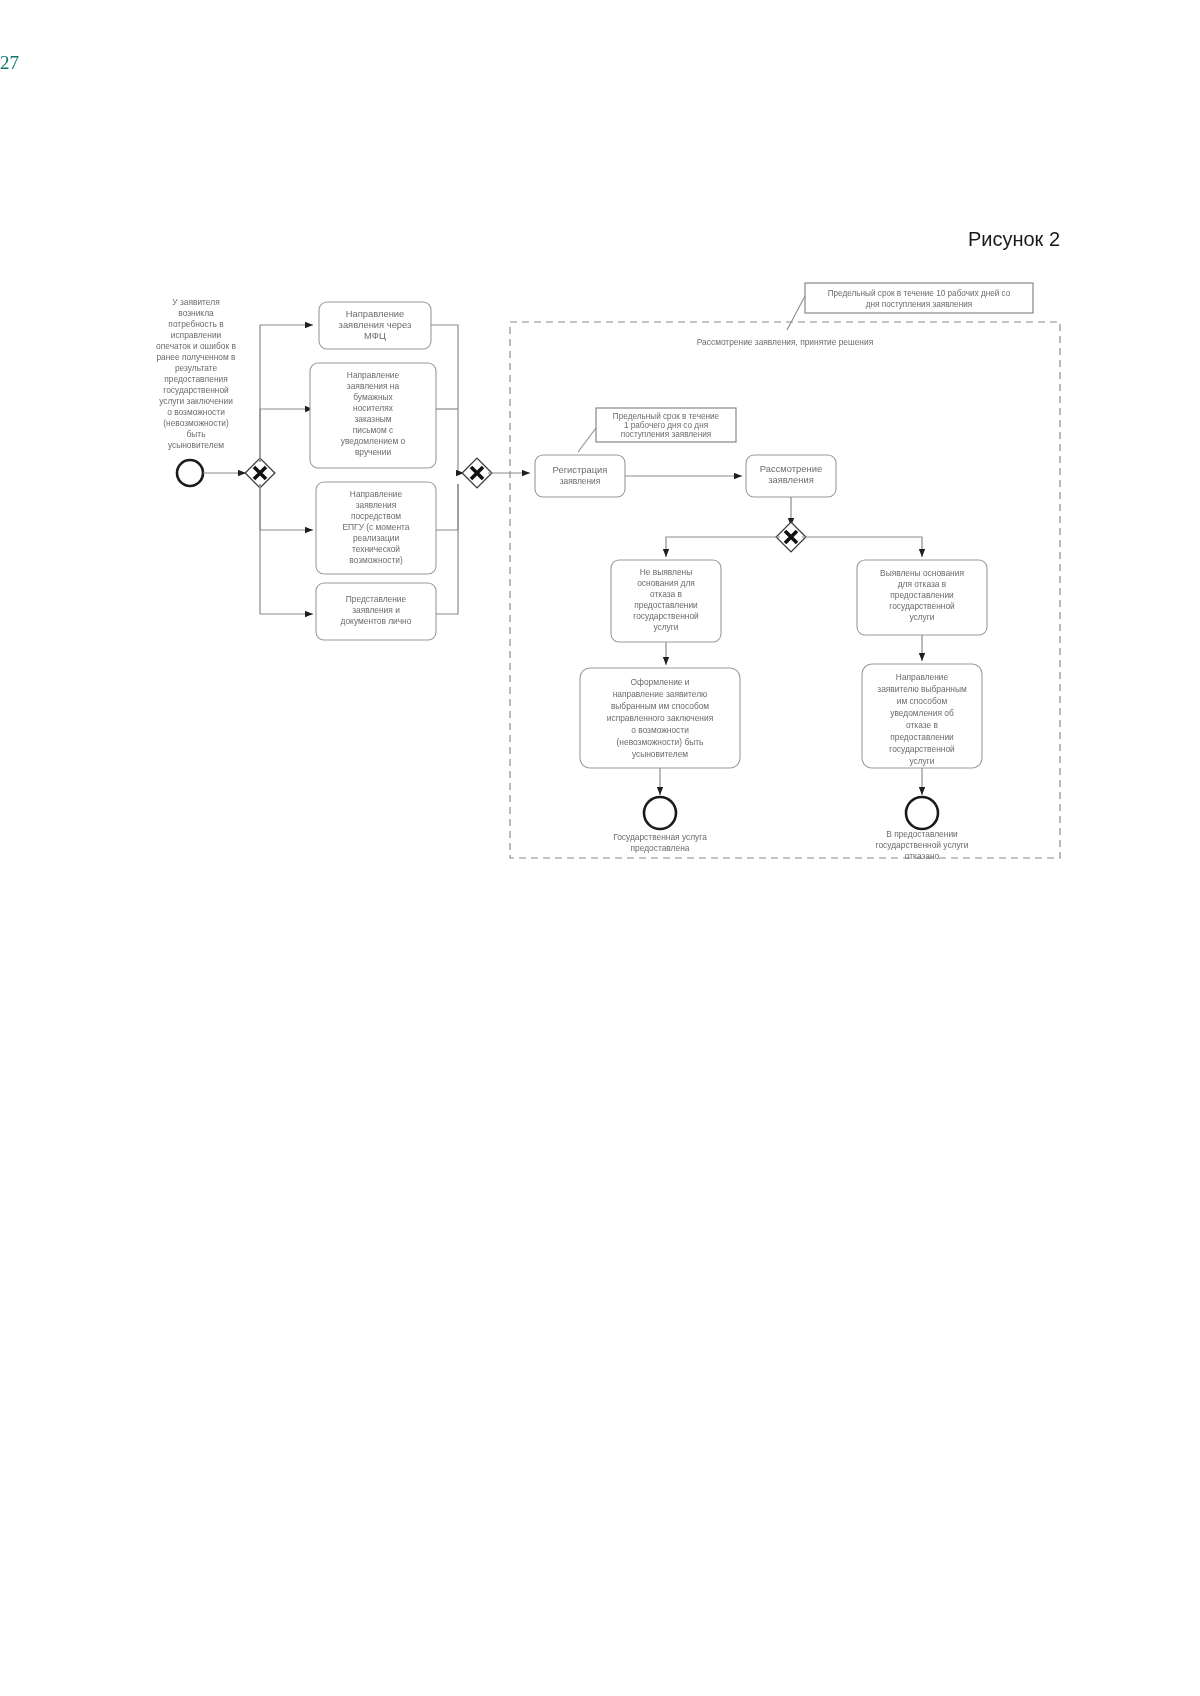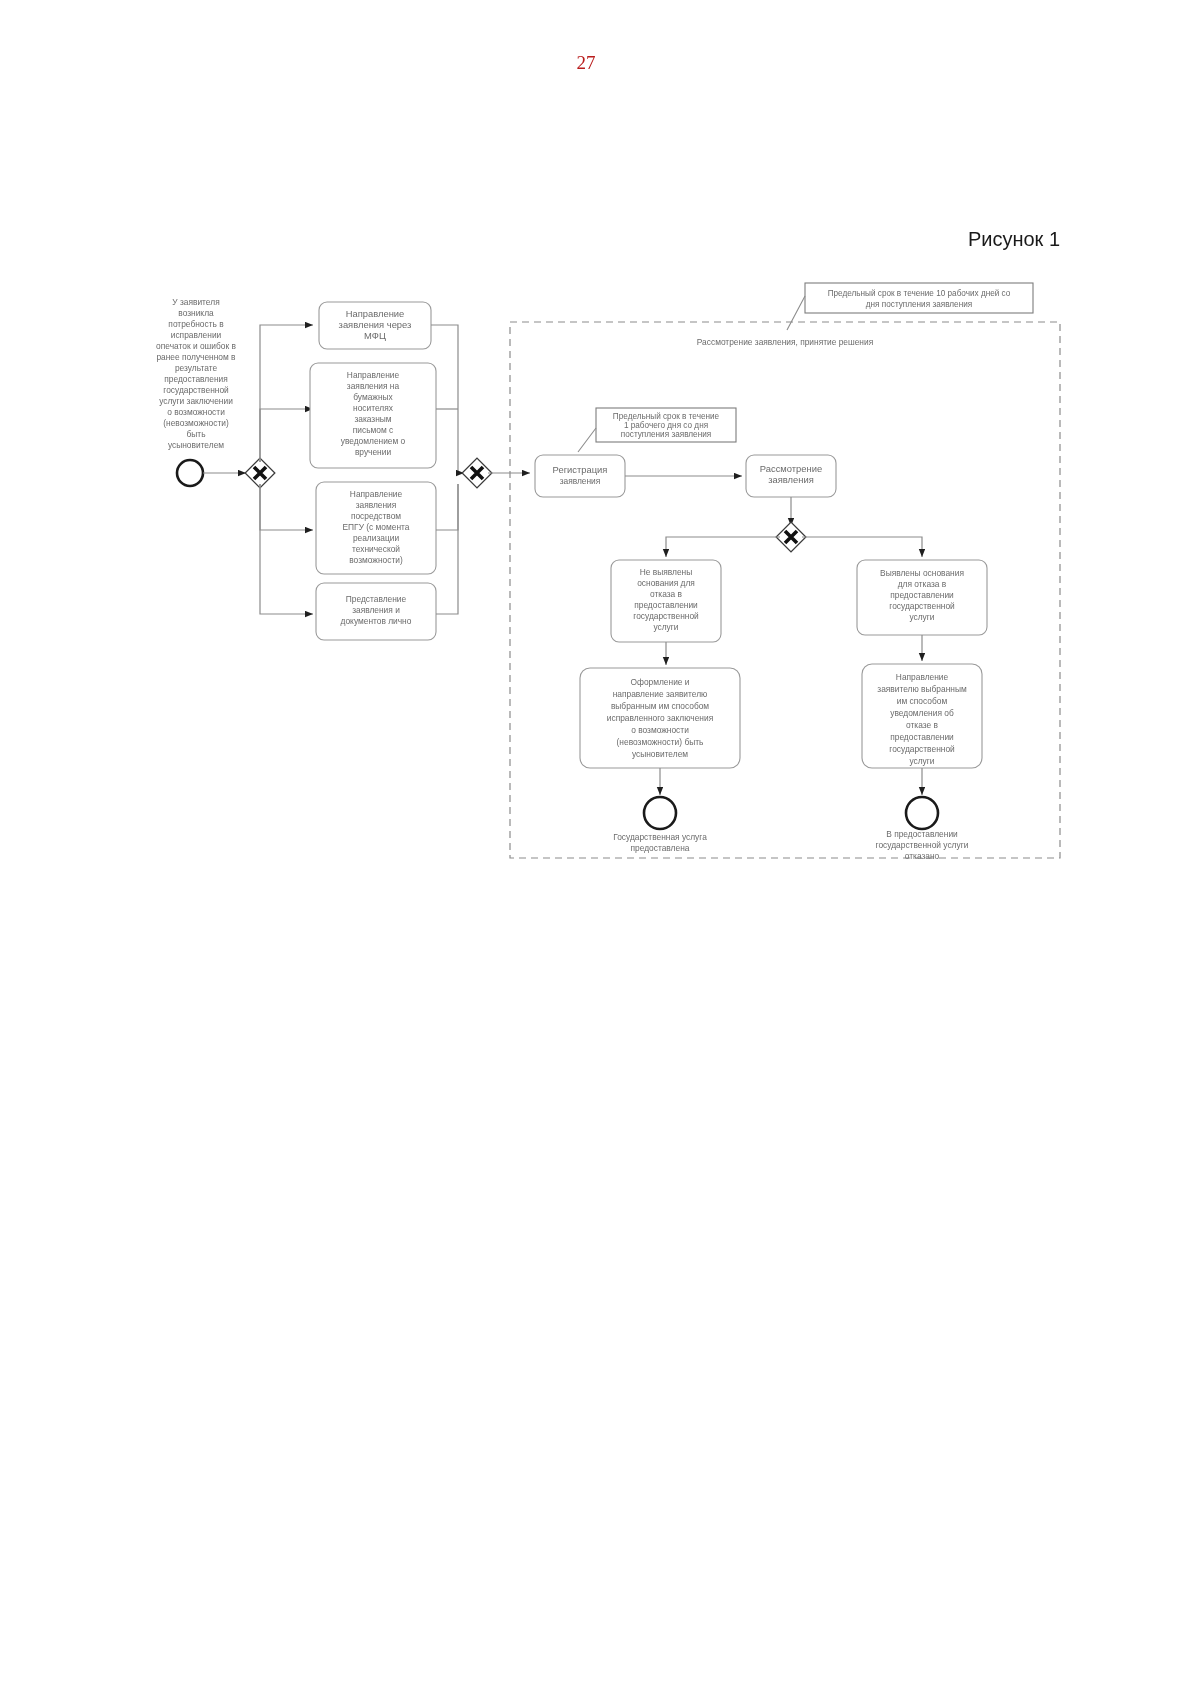--- a/index.html
+++ b/index.html
@@ -1,19 +1,19 @@
 <!DOCTYPE html>
 <html><head>
 <meta charset="utf-8">
 <style>
   html,body{margin:0;padding:0;background:#fff;}
   body{width:1200px;height:1696px;position:relative;
        font-family:"Liberation Sans","DejaVu Sans",sans-serif;color:#4a4a4a;}
-  .page-number{position:absolute;top:52px;left:0;width:1172px;text-align:center;
-       font-size:19px;color:#b91c1c;font-family:"Liberation Serif",serif;}
+  .page-number{position:absolute;top:52px;left:0;width:1172px;text-align:left;
+       font-size:19px;color:#0f766e;font-family:"Liberation Serif",serif;}
   .fig-caption{position:absolute;top:228px;right:140px;font-size:20px;color:#1a1a1a;
        font-family:"Liberation Sans",sans-serif;}
   #diagram{position:absolute;left:0;top:0;width:1200px;height:1696px;}
   .node-text{font-size:8.4px;fill:#6b6b6b;text-anchor:middle;
        font-family:"Liberation Sans","DejaVu Sans",sans-serif;}
   .node-text.lg{font-size:9.4px;}
   .ann-text{font-size:8.2px;fill:#6b6b6b;text-anchor:middle;}
   .pool-text{font-size:8.4px;fill:#6b6b6b;text-anchor:middle;}
   .start-label{font-size:8.4px;fill:#6b6b6b;text-anchor:middle;}
   .task-box{fill:#ffffff;stroke:#9a9a9a;stroke-width:1.1;}
@@ -22,21 +22,21 @@
   .event{fill:#ffffff;stroke:#1a1a1a;stroke-width:2.6;}
   .gw{fill:#ffffff;stroke:#3c3c3c;stroke-width:1.3;}
   .gwx{stroke:#111;stroke-width:3.6;stroke-linecap:butt;}
   .pool{fill:none;stroke:#8c8c8c;stroke-width:1.2;stroke-dasharray:7 5;}
   .leader{stroke:#8c8c8c;stroke-width:1.1;fill:none;}
 </style>
 </head>
 <body>
 
 <div class="page-number">27</div>
-<div class="fig-caption">Рисунок 1</div>
+<div class="fig-caption">Рисунок 2</div>
 
 <svg id="diagram" viewBox="0 0 1200 1696">
   <defs>
     <marker id="arr" markerWidth="9" markerHeight="9" refX="8" refY="3.2" orient="auto" markerUnits="userSpaceOnUse">
       <path d="M0,0 L8,3.2 L0,6.4 z" fill="#1f1f1f"></path>
     </marker>
   </defs>
 
   <rect class="pool" x="510" y="322" width="550" height="536"></rect>
   <text class="pool-text" x="785" y="345"><tspan>Рассмотрение заявления, принятие решения</tspan></text>

